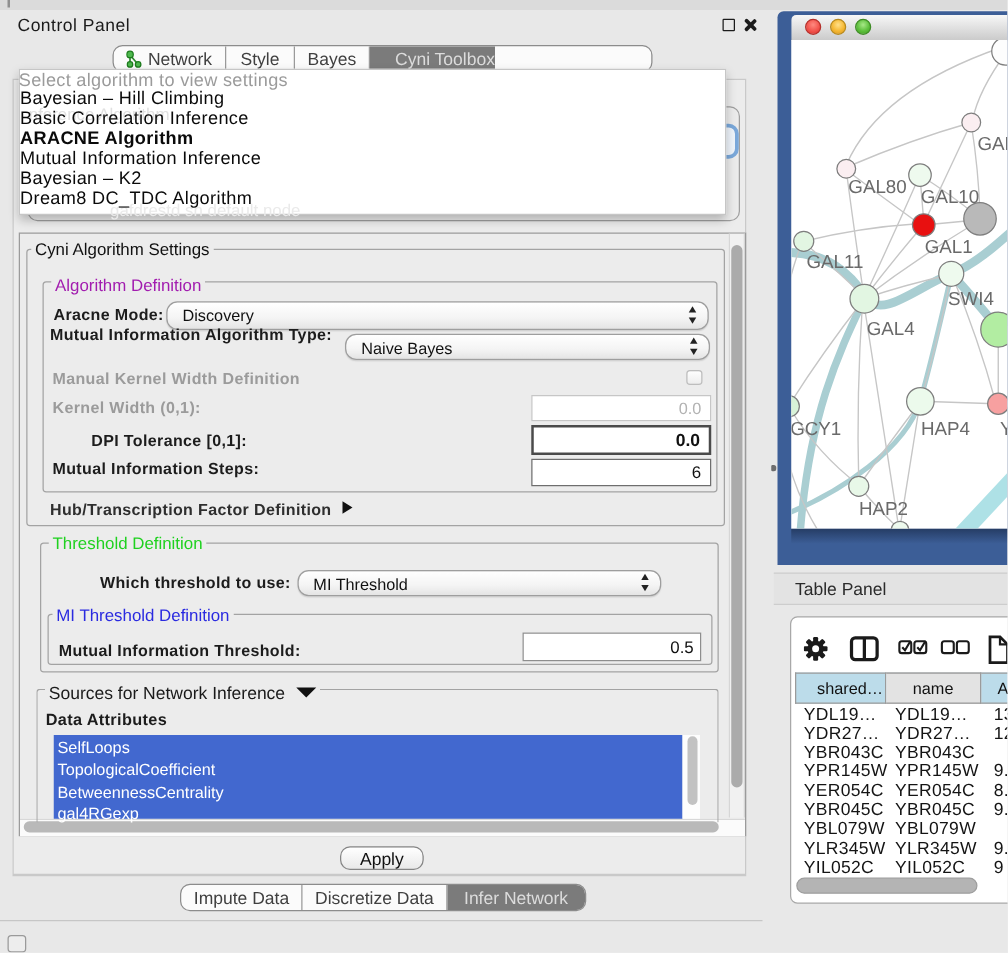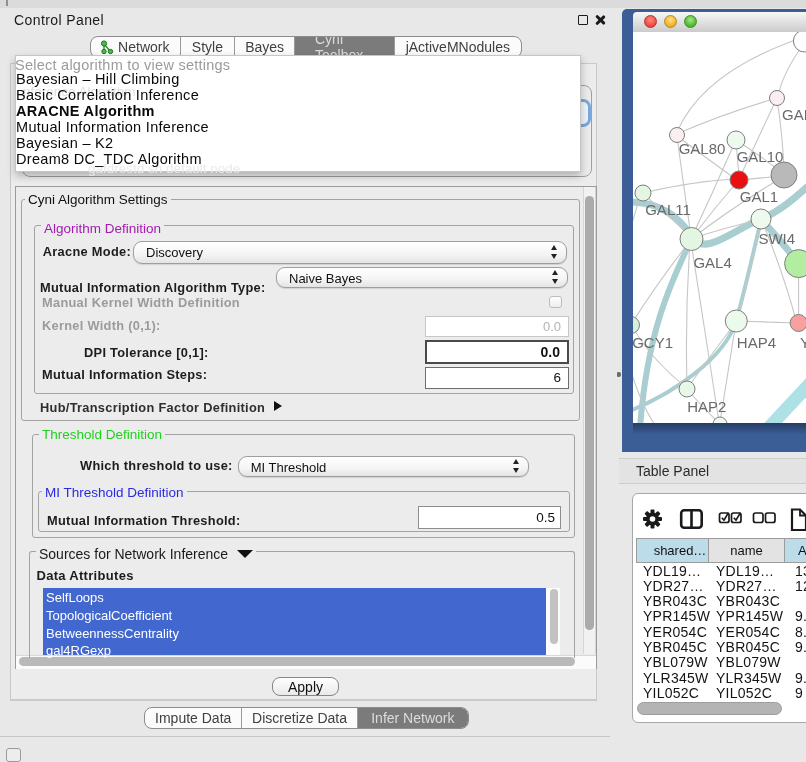--- a/index.html
+++ b/index.html
@@ -40,21 +40,20 @@
       <line x1="3" y1="4" x2="9" y2="11" stroke="#2e8b2e" stroke-width="1.4"></line>
       <line x1="3" y1="4" x2="3" y2="11" stroke="#2e8b2e" stroke-width="1.4"></line>
       <circle cx="3" cy="3.5" r="2.6" fill="#4db84d" stroke="#1c7a1c" stroke-width="1"></circle>
       <circle cx="3" cy="11.5" r="2.2" fill="#4db84d" stroke="#1c7a1c" stroke-width="1"></circle>
       <circle cx="9.5" cy="11.5" r="2.2" fill="#4db84d" stroke="#1c7a1c" stroke-width="1"></circle>
     </svg>
     Network</div>
   <div class="cell" style="width:55px;">Style</div>
   <div class="cell" style="width:60px;">Bayes</div>
   <div class="cell sel" style="width:100px;padding-left:20px;">Cyni Toolbox</div>
-  <div class="cell" style="width:127px;">jActiveMNodules</div>
 </div>
 
 <div class="abs" style="left:10px;top:63px;width:587px;height:637px;border:1px solid #c9c9c9;background:#ececec;box-sizing:border-box;"></div>
 <div class="abs" style="left:15px;top:186px;width:582px;height:483px;border:1px solid #9b9b9b;background:#ececec;box-sizing:border-box;"></div>
 <div class="abs" style="left:22px;top:85px;width:570px;height:92px;border:1px solid #9f9f9f;border-radius:8px;background:#ececec;box-sizing:border-box;"></div>
 
 <div class="abs" style="left:583px;top:187px;width:13px;height:467px;background:#f1f1f1;border-left:1px solid #d6d6d6;border-right:1px solid #d6d6d6;box-sizing:border-box;"></div>
 <div class="abs" style="left:585px;top:196px;width:9px;height:434px;background:#ababab;border-radius:5px;"></div>
 
 <div class="abs" style="left:16px;top:655px;width:580px;height:14px;background:#fbfbfb;border-top:1px solid #d8d8d8;box-sizing:border-box;"></div>
@@ -65,30 +64,30 @@
 <div class="fs" style="left:21px;top:198.5px;width:557px;height:220px;"></div>
 <div class="legend" style="left:25px;top:192px;font-size:13.5px;color:#111;">Cyni Algorithm Settings</div>
 
 <div class="fs" style="left:34px;top:225px;width:538px;height:167px;"></div>
 <div class="legend" style="left:41px;top:220.5px;font-size:13.5px;color:#a21caf;">Algorithm Definition</div>
 <div class="blbl" style="left:42.8px;top:244px;">Aracne Mode:</div>
 <div class="combo" style="left:133px;top:241px;width:432px;height:20.5px;">
     <span class="ct">Discovery</span>
     <span class="stepper"></span>
   </div>
-<div class="blbl" style="left:40px;top:280px;text-align:right;">Mutual Information Algorithm Type:</div>
+<div class="blbl" style="left:40px;top:260px;text-align:right;">Mutual Information Algorithm Type:</div>
 <div class="combo" style="left:276px;top:266.5px;width:289.5px;height:19.5px;">
     <span class="ct">Naive Bayes</span>
     <span class="stepper"></span>
   </div>
 <div class="blbl" style="left:42px;top:294.5px;color:#9b9b9b;">Manual Kernel Width Definition</div>
 <div class="abs" style="left:549px;top:296px;width:13px;height:12px;border:1px solid #bdbdbd;border-radius:3px;background:linear-gradient(#fefefe,#ededed);box-sizing:border-box;"></div>
 <div class="blbl" style="left:42px;top:318px;color:#9b9b9b;">Kernel Width (0,1):</div>
 <div class="tfield" style="left:425px;top:315.5px;width:144px;height:21.5px;border:1px solid #c6c6c6;box-sizing:border-box;color:#b2b2b2;line-height:20px;padding-right:7px;font-size:13px;">0.0</div>
-<div class="blbl" style="left:44px;top:344.5px;padding-left:40px;">DPI Tolerance [0,1]:</div>
+<div class="blbl" style="left:33px;top:344.5px;padding-left:40px;">DPI Tolerance [0,1]:</div>
 <div class="tfield" style="left:425px;top:340px;width:144px;height:23.5px;border:2px solid #4a4a4a;box-sizing:border-box;color:#111;line-height:20px;padding-right:7px;font-size:14px;font-weight:bold;">0.0</div>
 <div class="blbl" style="left:42px;top:367px;">Mutual Information Steps:</div>
 <div class="tfield" style="left:425px;top:366.5px;width:144px;height:22px;border:1px solid #6e6e6e;box-sizing:border-box;color:#111;line-height:20px;padding-right:7px;font-size:13.5px;">6</div>
 <div class="blbl" style="left:40px;top:399.5px;color:#2e2e2e;">Hub/Transcription Factor Definition</div>
 <div class="abs" style="left:274px;top:401px;width:0;height:0;border-top:5.5px solid transparent;border-bottom:5.5px solid transparent;border-left:8.5px solid #111;"></div>
 
 <div class="fs" style="left:32px;top:434px;width:541.4px;height:102px;"></div>
 <div class="legend" style="left:39px;top:426.5px;font-size:13.5px;color:#1fd11f;">Threshold Definition</div>
 <div class="blbl" style="left:80px;top:458px;">Which threshold to use:</div>
 <div class="combo" style="left:237.7px;top:455.5px;width:289px;height:19.5px;">

